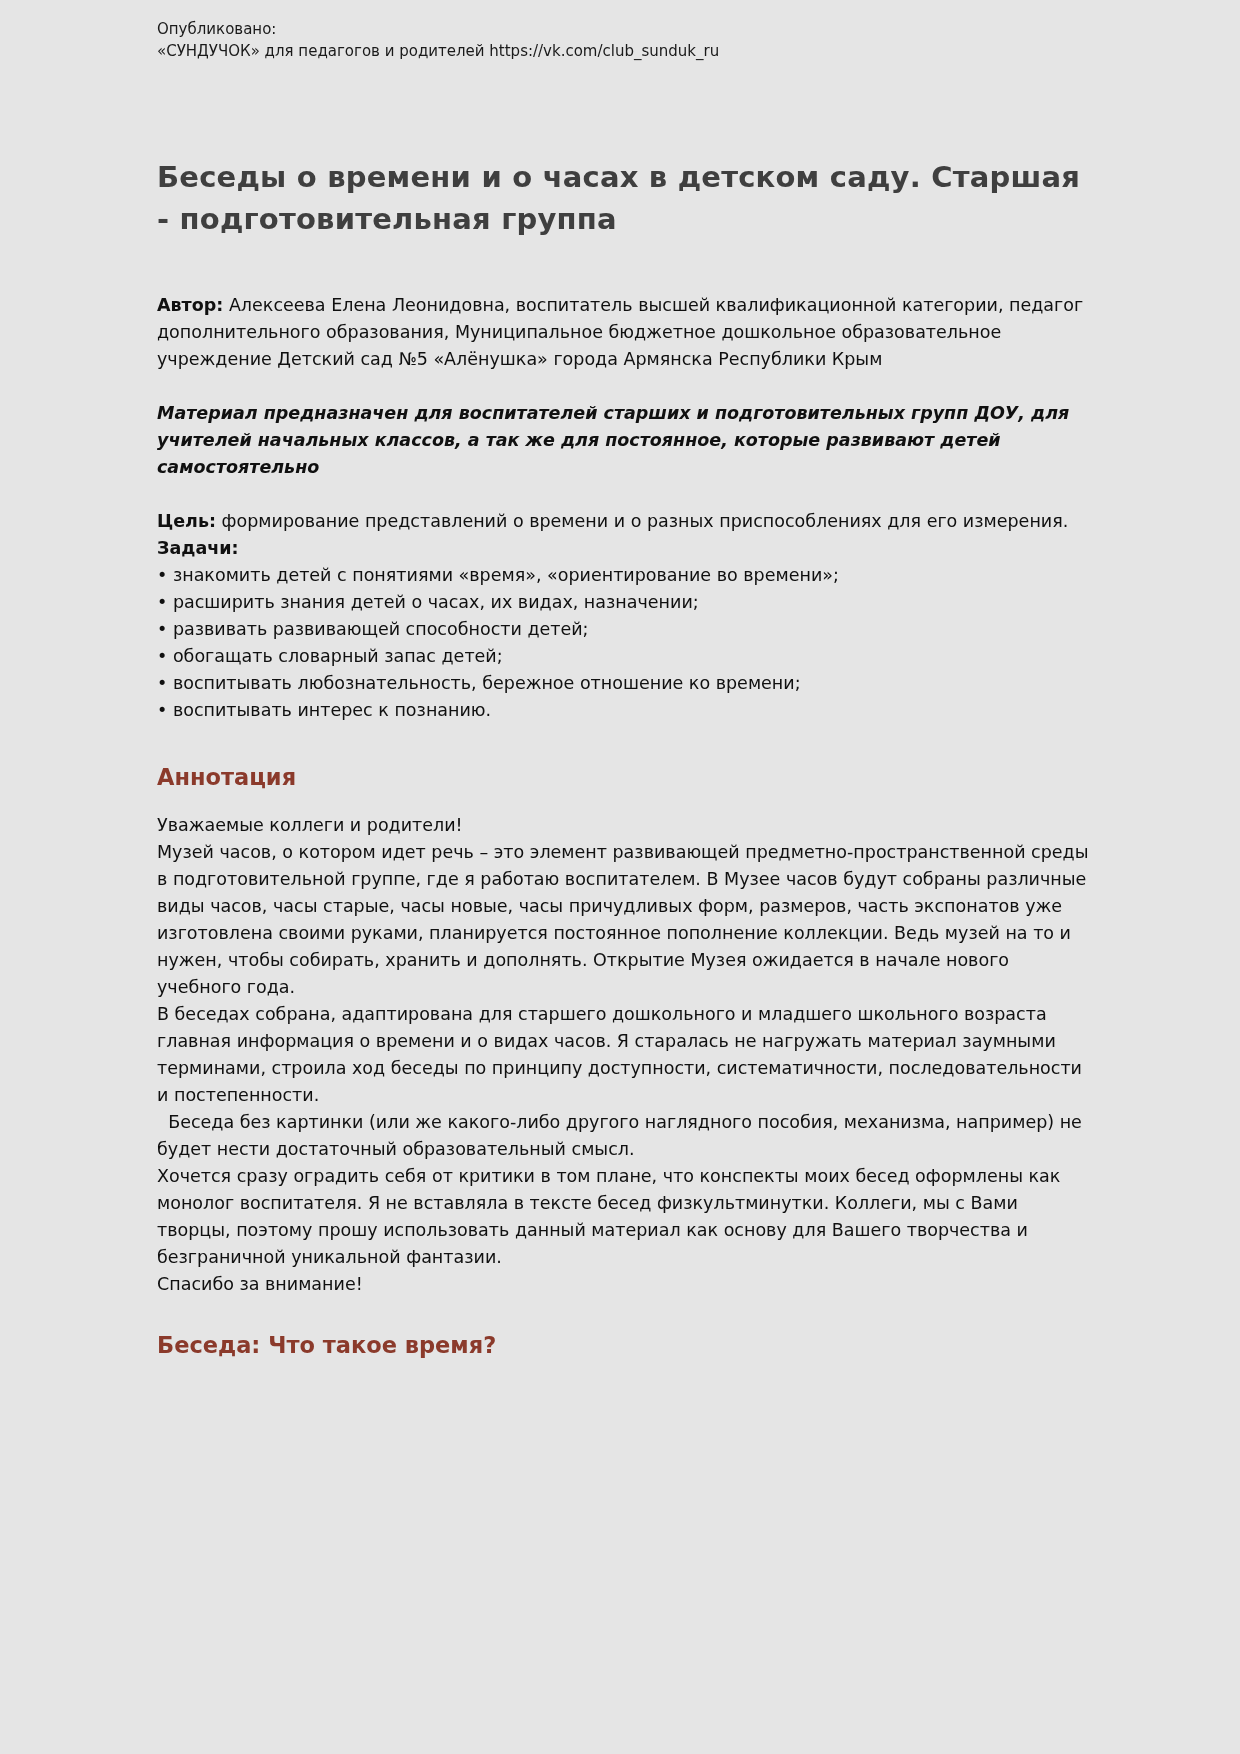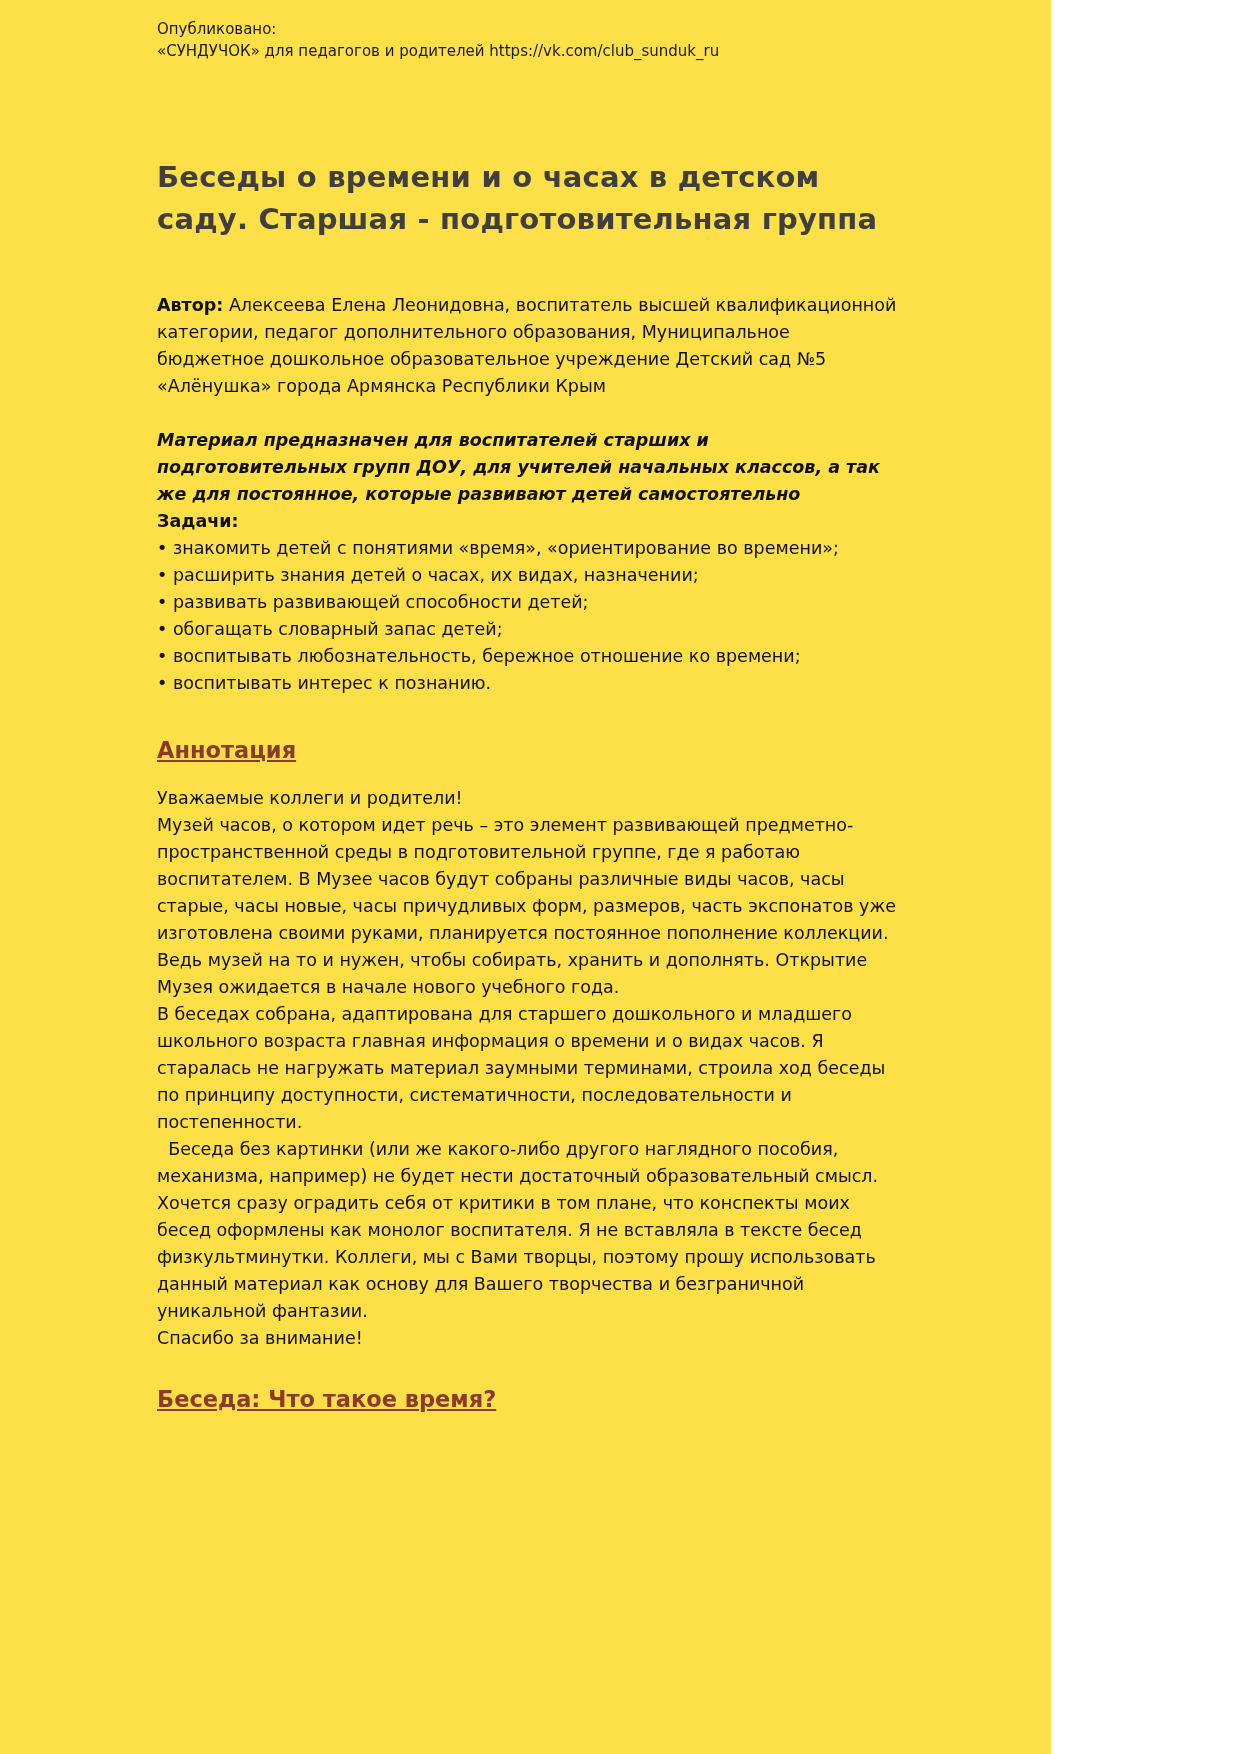--- a/index.html
+++ b/index.html
@@ -2,23 +2,23 @@
 <html lang="ru"><head>
 <meta charset="utf-8">
 <style>
   * { margin: 0; padding: 0; box-sizing: border-box; }
   html, body { background: #ffffff; }
   body {
     font-family: "DejaVu Sans", "Liberation Sans", sans-serif;
     color: #111111;
   }
   .page {
-    width: 1051px;
+    width: 1240px;
     min-height: 1754px;
-    background: #fde047;
+    background: #e5e5e5;
     padding: 18px 150px 60px 157px;
     position: relative;
   }
   
   .pub-header {
     font-size: 15px;
     line-height: 22px;
     color: #1a1a1a;
   }
   .pub-header .src-link { color: #1a1a1a; text-decoration: none; }
@@ -47,21 +47,20 @@
   .goal-para { margin-top: 27px; }
   .tasks-list { list-style: none; }
   .tasks-list li { margin: 0; }
 
   
   .section-heading {
     font-size: 22.5px;
     line-height: 30px;
     font-weight: 700;
     color: #8b3a2b;
-    text-decoration: underline;
   }
   .annotation-heading   { margin-top: 38px; }
   .conversation-heading { margin-top: 32px; }
 
   .annotation-body { margin-top: 20px; }
   .annotation-body p { white-space: pre-wrap; }
 
   strong { font-weight: 700; }
 </style>
 </head>
@@ -75,20 +74,21 @@
   </header>
 
   <h1 class="doc-title">Беседы о времени и о часах в детском саду. Старшая - подготовительная группа</h1>
 
   <div class="body-text">
 
     <p class="author-para"><strong>Автор:</strong> <span>Алексеева Елена Леонидовна, воспитатель высшей квалификационной категории, педагог дополнительного образования, Муниципальное бюджетное дошкольное образовательное учреждение Детский сад №5 «Алёнушка» города Армянска Республики Крым</span></p>
 
     <p class="audience-note">Материал предназначен для воспитателей старших и подготовительных групп ДОУ, для учителей начальных классов, а так же для постоянное, которые развивают детей самостоятельно</p>
 
+    <p class="goal-para"><strong>Цель:</strong> <span>формирование представлений о времени и о разных приспособлениях для его измерения.</span></p>
 
     <p class="para-tight"><strong>Задачи:</strong></p>
 
     <ul class="tasks-list">
       <li>• знакомить детей с понятиями «время», «ориентирование во времени»;</li>
       <li>• расширить знания детей о часах, их видах, назначении;</li>
       <li>• развивать развивающей способности детей;</li>
       <li>• обогащать словарный запас детей;</li>
       <li>• воспитывать любознательность, бережное отношение ко времени;</li>
       <li>• воспитывать интерес к познанию.</li>

